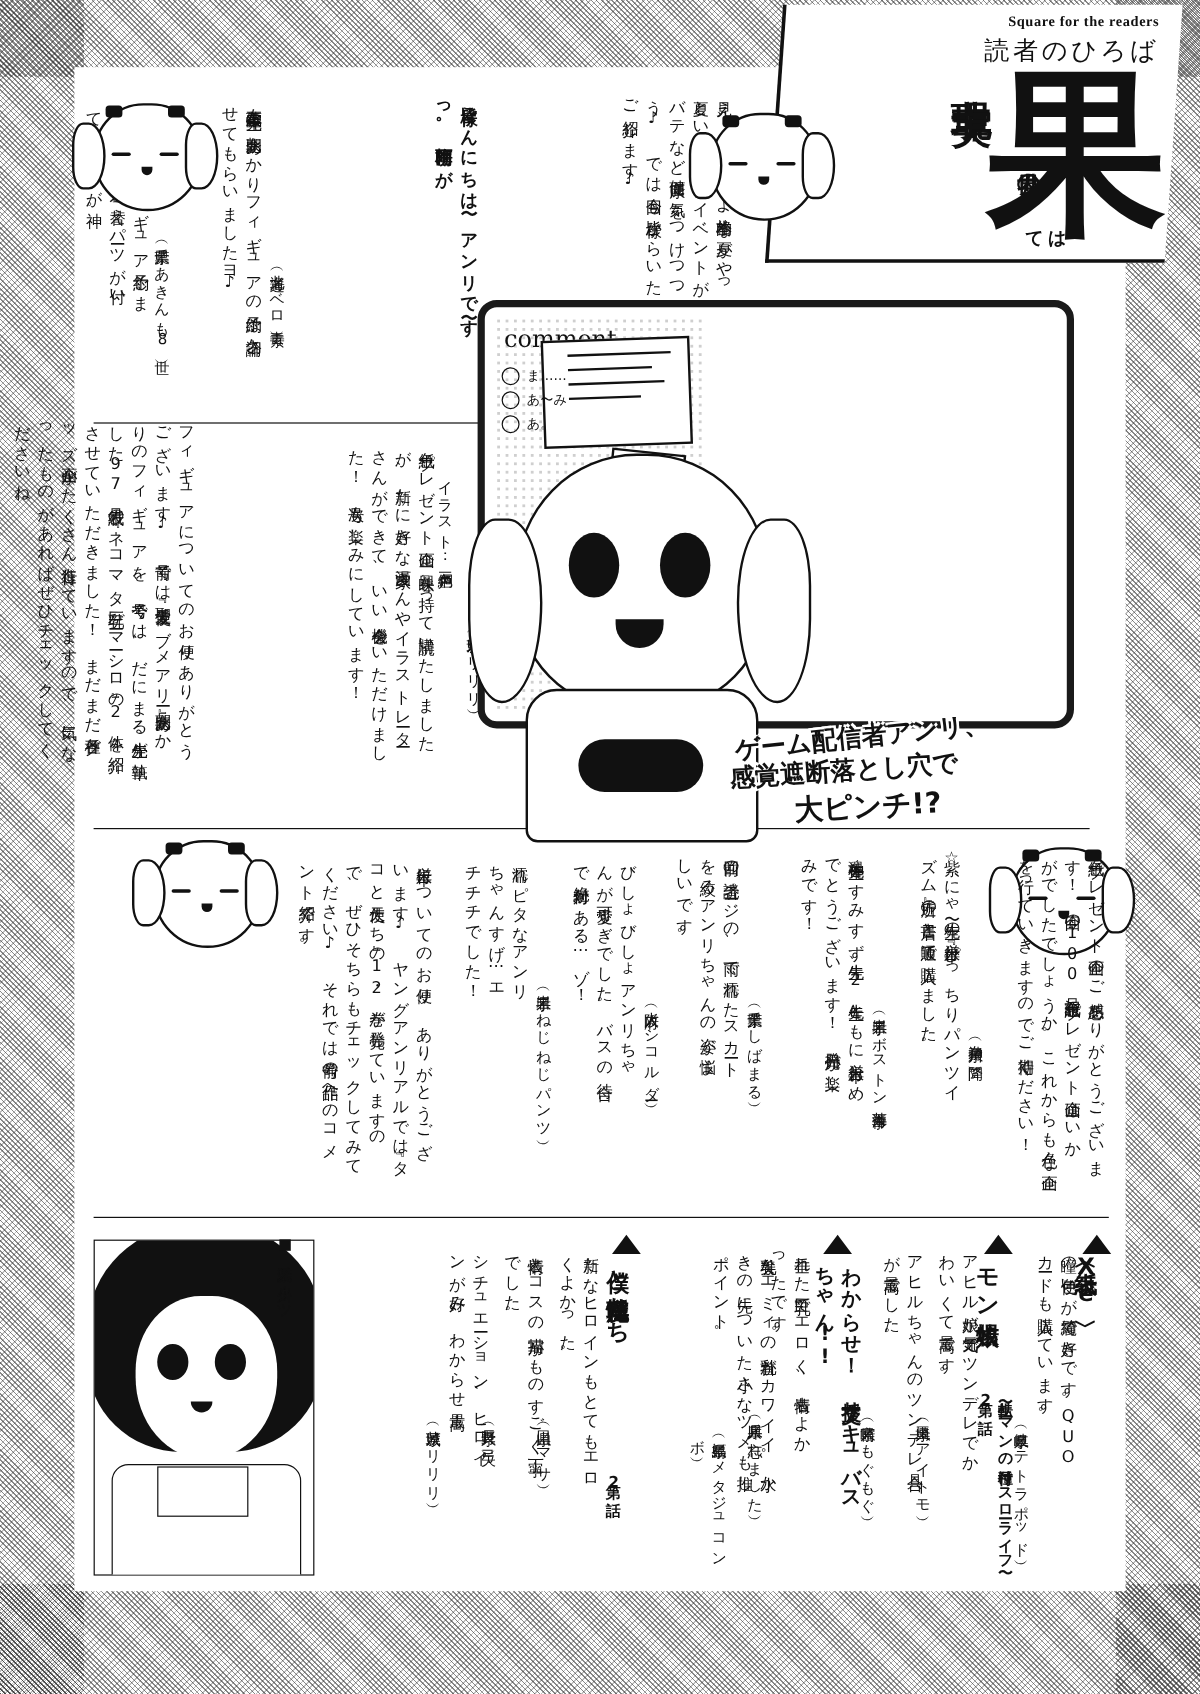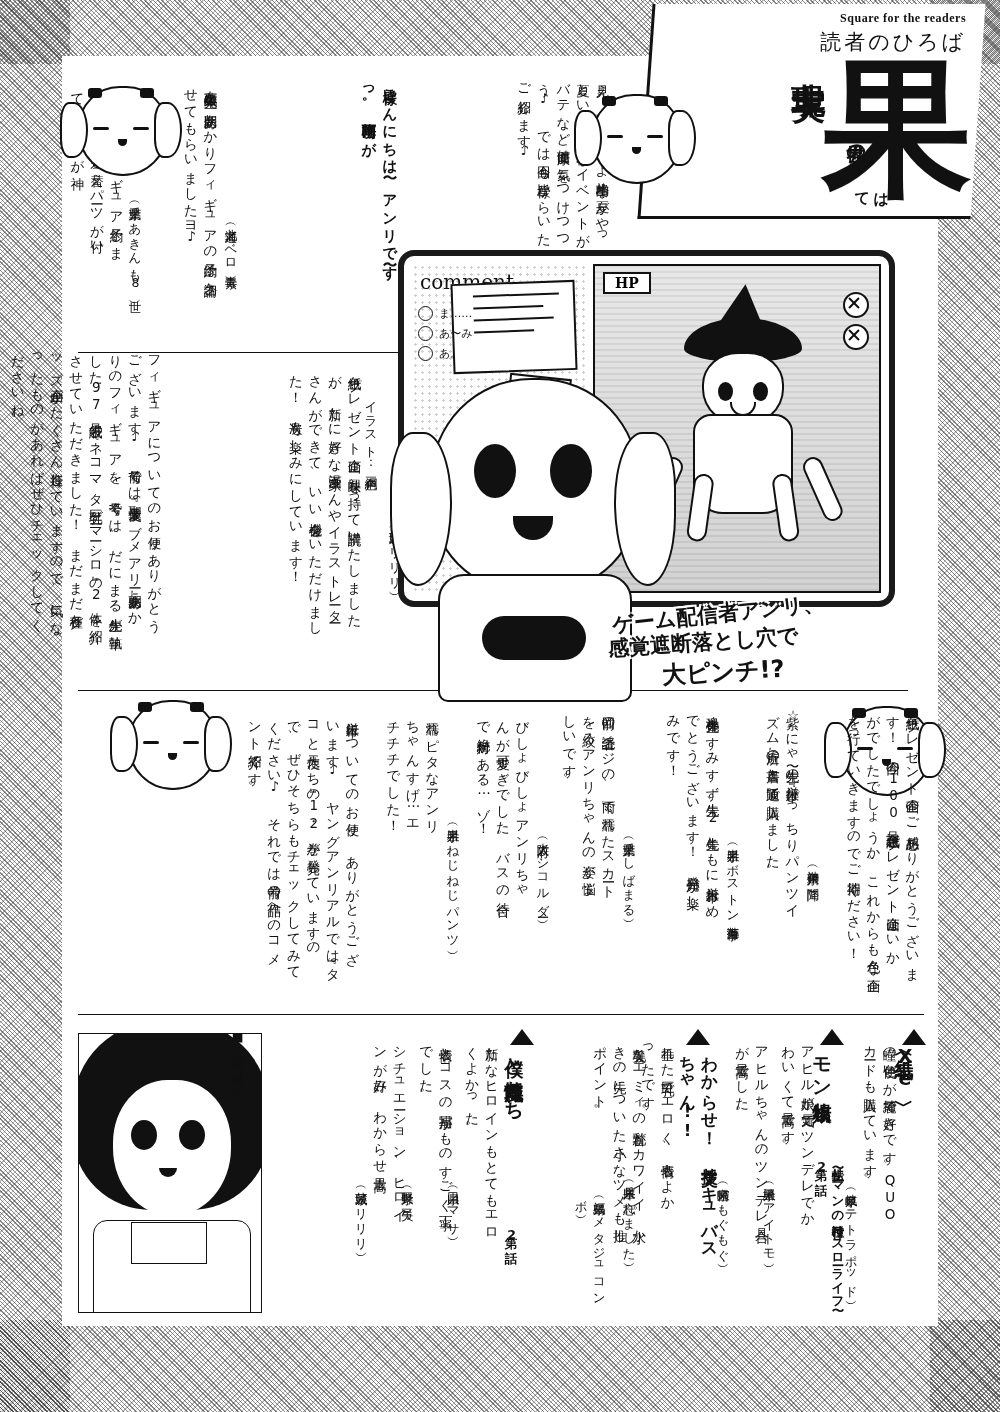--- a/index.html
+++ b/index.html
@@ -314,39 +314,20 @@
         <div class="cl-row" style="top:62px;">
             <span class="cl-face"></span>
             <span>あ〜み</span>
           </div>
         <div class="cl-row" style="top:82px;">
             <span class="cl-face"></span>
             <span>あ。</span>
           </div>
         <div class="memo">もう入ら…</div>
       </div>
-      <div class="screen-right">
-        <div class="hp-box">HP</div>
-        <div class="x-btn" style="right:10px;top:26px;"></div>
-        <div class="x-btn" style="right:10px;top:58px;"></div>
-        <div class="witch">
-          <div class="hat-cone"></div>
-          <div class="hat"></div>
-          <div class="face">
-            <div class="eye l"></div>
-              <div class="eye r"></div>
-              <div class="mouth"></div>
-          </div>
-          <div class="body-w"></div>
-          <div class="tentacle" style="left:-6px;top:140px;transform:rotate(24deg);"></div>
-          <div class="tentacle" style="left:22px;top:156px;transform:rotate(8deg);"></div>
-          <div class="tentacle" style="right:22px;top:156px;transform:rotate(-8deg);"></div>
-          <div class="tentacle" style="right:-6px;top:140px;transform:rotate(-24deg);"></div>
-        </div>
-      </div>
     </div>
   </div>
 
   <div style="position:absolute;left:408px;top:378px;width:250px;height:320px;">
     <div style="position:absolute;left:22px;top:0;width:206px;height:210px;background:#fff;border:2.6px solid #111;border-radius:48% 48% 44% 44%;"></div>
     <div style="position:absolute;left:-18px;top:54px;width:58px;height:150px;background:#fff;border:2.6px solid #111;border-radius:40% 50% 60% 50%;"></div>
     <div style="position:absolute;right:-18px;top:54px;width:58px;height:150px;background:#fff;border:2.6px solid #111;border-radius:50% 40% 50% 60%;"></div>
     <div style="position:absolute;left:66px;top:66px;width:42px;height:54px;background:#111;border-radius:50%;"></div>
     <div style="position:absolute;right:66px;top:66px;width:42px;height:54px;background:#111;border-radius:50%;"></div>
     <div style="position:absolute;left:50%;top:138px;width:40px;height:24px;transform:translateX(-50%);background:#111;border-radius:0 0 22px 22px;"></div>

